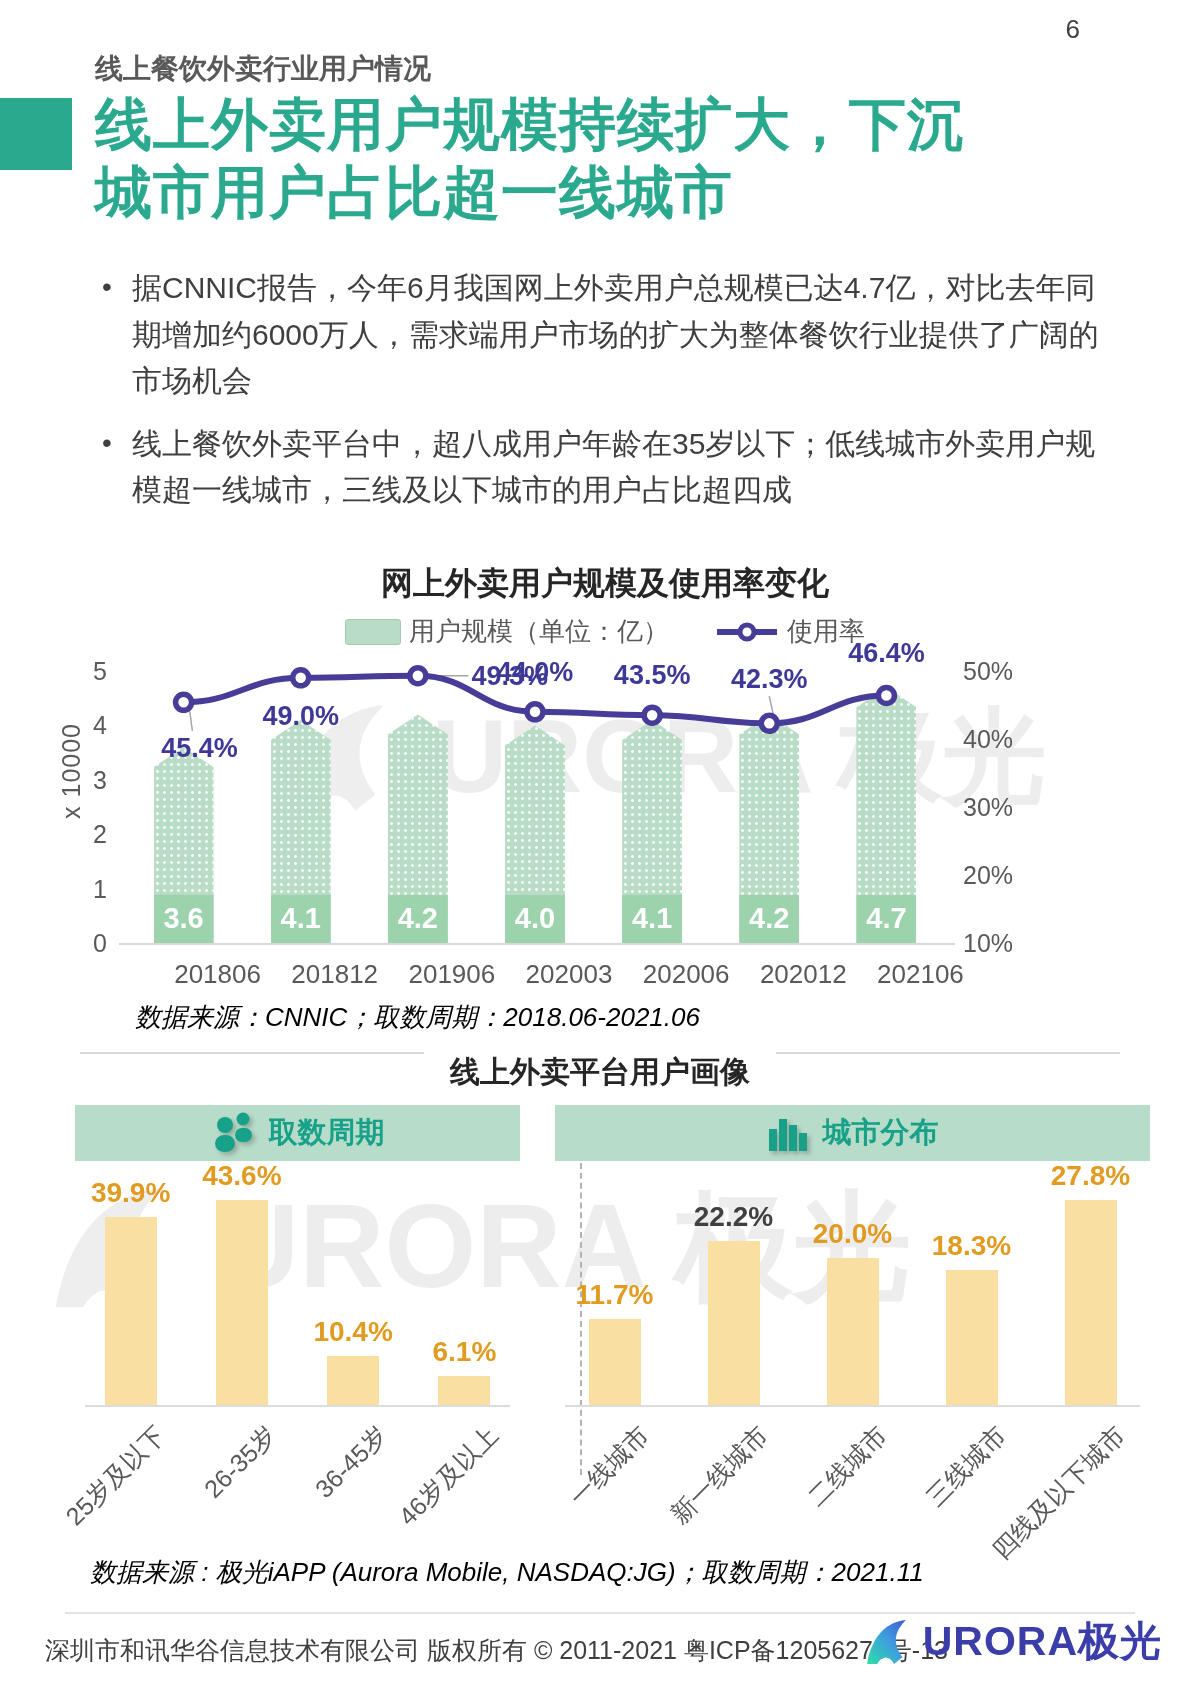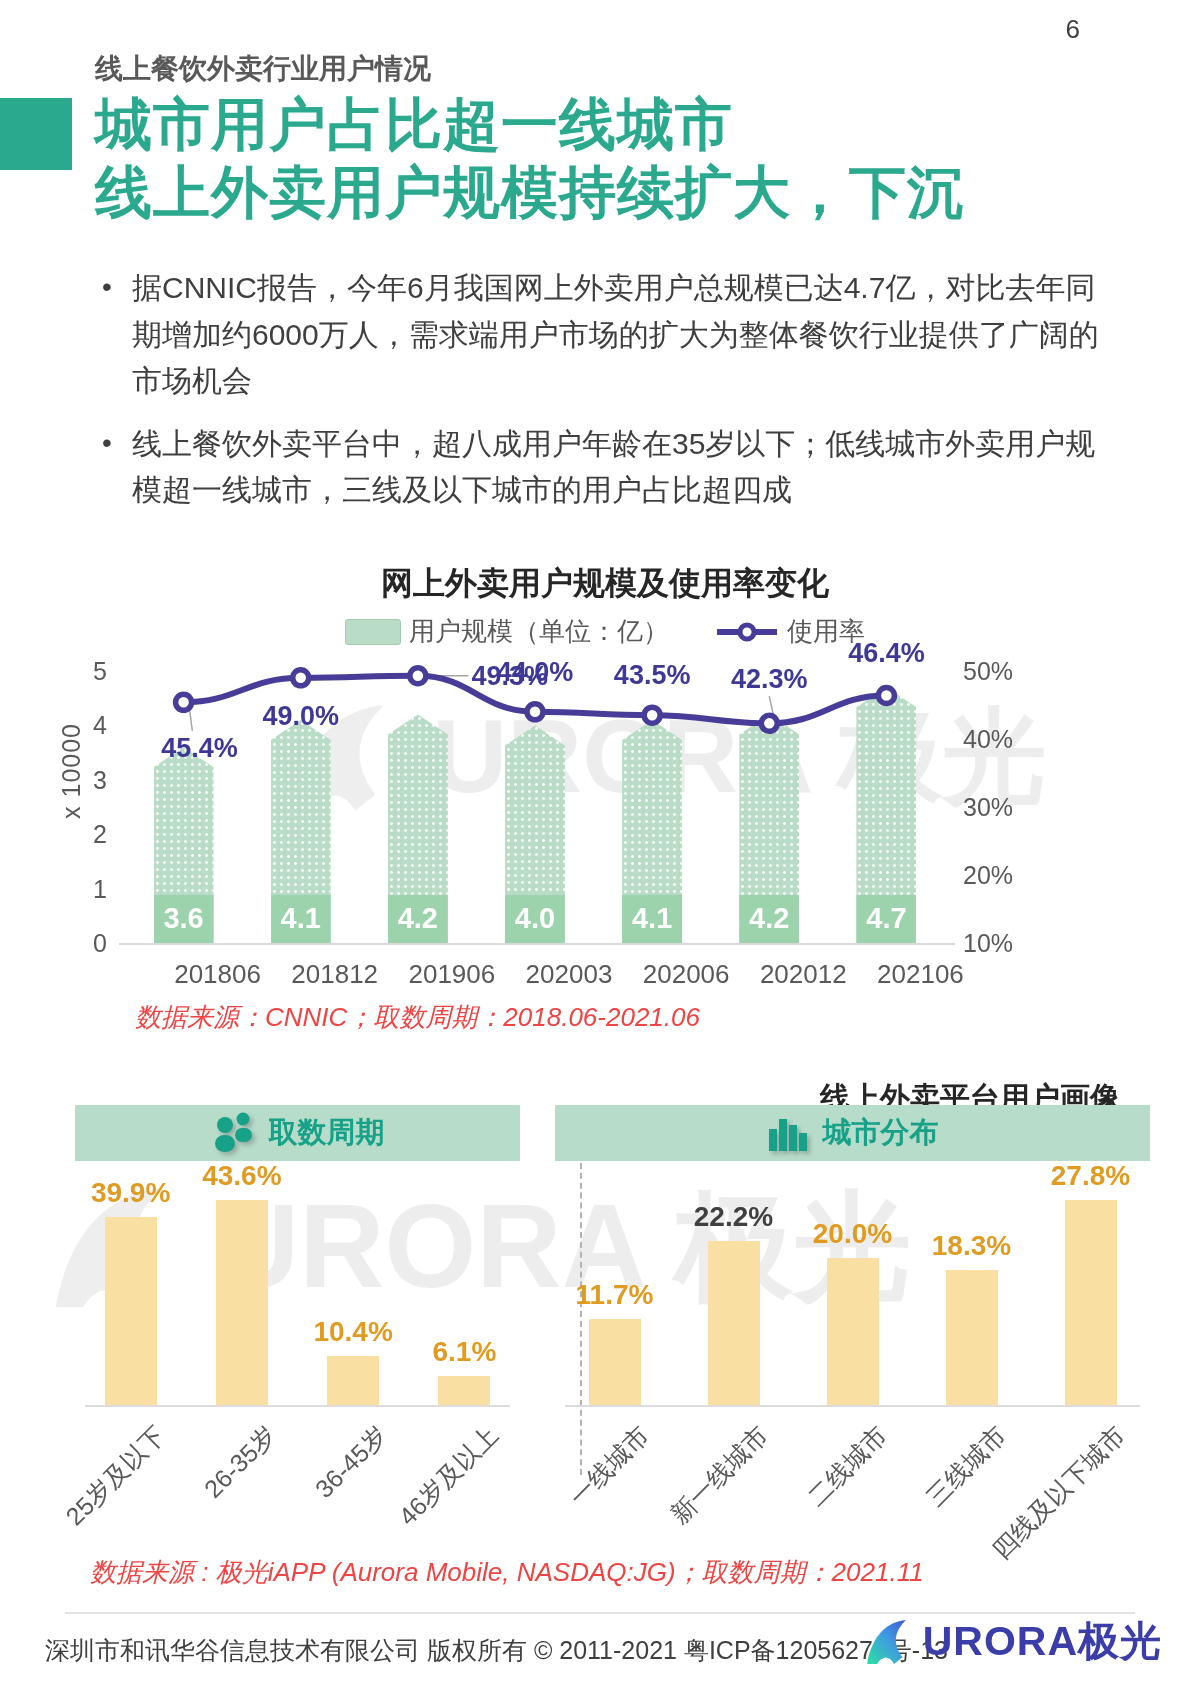--- a/index.html
+++ b/index.html
@@ -37,25 +37,25 @@
         background-image:radial-gradient(rgba(255,255,255,.9) 1.1px,rgba(255,255,255,0) 1.7px);
         background-size:7px 7px;
         clip-path:polygon(0 20px,50% 0,100% 20px,100% 100%,0 100%);}
   .cband{position:absolute;left:0;right:0;bottom:0;height:48px;background:#9CD3AD;
          display:flex;align-items:center;justify-content:center;
          color:#fff;font-size:29px;font-weight:800;}
   .line-svg{position:absolute;left:0;top:0;z-index:3;overflow:visible;}
   .pt-label{position:absolute;z-index:4;font-size:27px;font-weight:800;color:#3E3896;
             transform:translate(-50%,-50%);white-space:nowrap;}
   .xlab{position:absolute;font-size:26px;color:#595959;transform:translateX(-50%);white-space:nowrap;margin-left:34px;}
-  .source{position:absolute;font-style:italic;font-size:26px;color:#ef4444;z-index:2;}
+  .source{position:absolute;font-style:italic;font-size:26px;color:#000000;z-index:2;}
   .source1{left:135px;top:1000px;}
   .source2{left:90px;top:1555px;}
   
-  .portrait-divider{position:absolute;left:80px;top:1052px;width:1040px;display:flex;align-items:flex-end;gap:26px;z-index:1;flex-direction:column;}
+  .portrait-divider{position:absolute;left:80px;top:1052px;width:1040px;display:flex;align-items:flex-start;gap:26px;z-index:1;}
   .portrait-divider .rule{flex:1;height:2px;background:#d9d9d9;}
   .portrait-divider .ptitle{font-size:30px;font-weight:800;color:#262626;white-space:nowrap;}
   .panels{position:absolute;left:75px;top:1105px;width:1075px;height:460px;z-index:1;}
   .panel{position:absolute;top:0;}
   .panel-age{left:0;width:445px;}
   .panel-city{left:480px;width:595px;}
   .panel-header{height:56px;background:#B7DCC9;display:flex;align-items:center;justify-content:center;gap:14px;}
   .panel-header .ph-text{font-size:29px;font-weight:800;color:#18A189;}
   .panel-header svg{filter:drop-shadow(3px 3px 2px rgba(80,80,80,.35));}
   .panel-chart{position:relative;height:246px;}
@@ -74,22 +74,22 @@
 </style>
 </head>
 <body>
 
 <div class="page">
 
   <div class="page-num">6</div>
   <div class="eyebrow">线上餐饮外卖行业用户情况</div>
   <div class="accent-block"></div>
   <div class="main-title">
+    <div>线上外卖用户规模持续扩大，下沉</div>
     <div>城市用户占比超一线城市</div>
-    <div>线上外卖用户规模持续扩大，下沉</div>
   </div>
 
   <ul class="bullets">
     <li>据CNNIC报告，今年6月我国网上外卖用户总规模已达4.7亿，对比去年同期增加约6000万人，需求端用户市场的扩大为整体餐饮行业提供了广阔的市场机会</li>
     <li>线上餐饮外卖平台中，超八成用户年龄在35岁以下；低线城市外卖用户规模超一线城市，三线及以下城市的用户占比超四成</li>
   </ul>
 
   <div class="wm wm1">
     <svg width="150" height="130" viewBox="0 0 64 64">
       <path d="M6,58 C12,24 30,8 52,6 C38,20 36,34 48,50 L38,58 C32,48 24,48 18,58 Z" fill="#ededed"></path>

